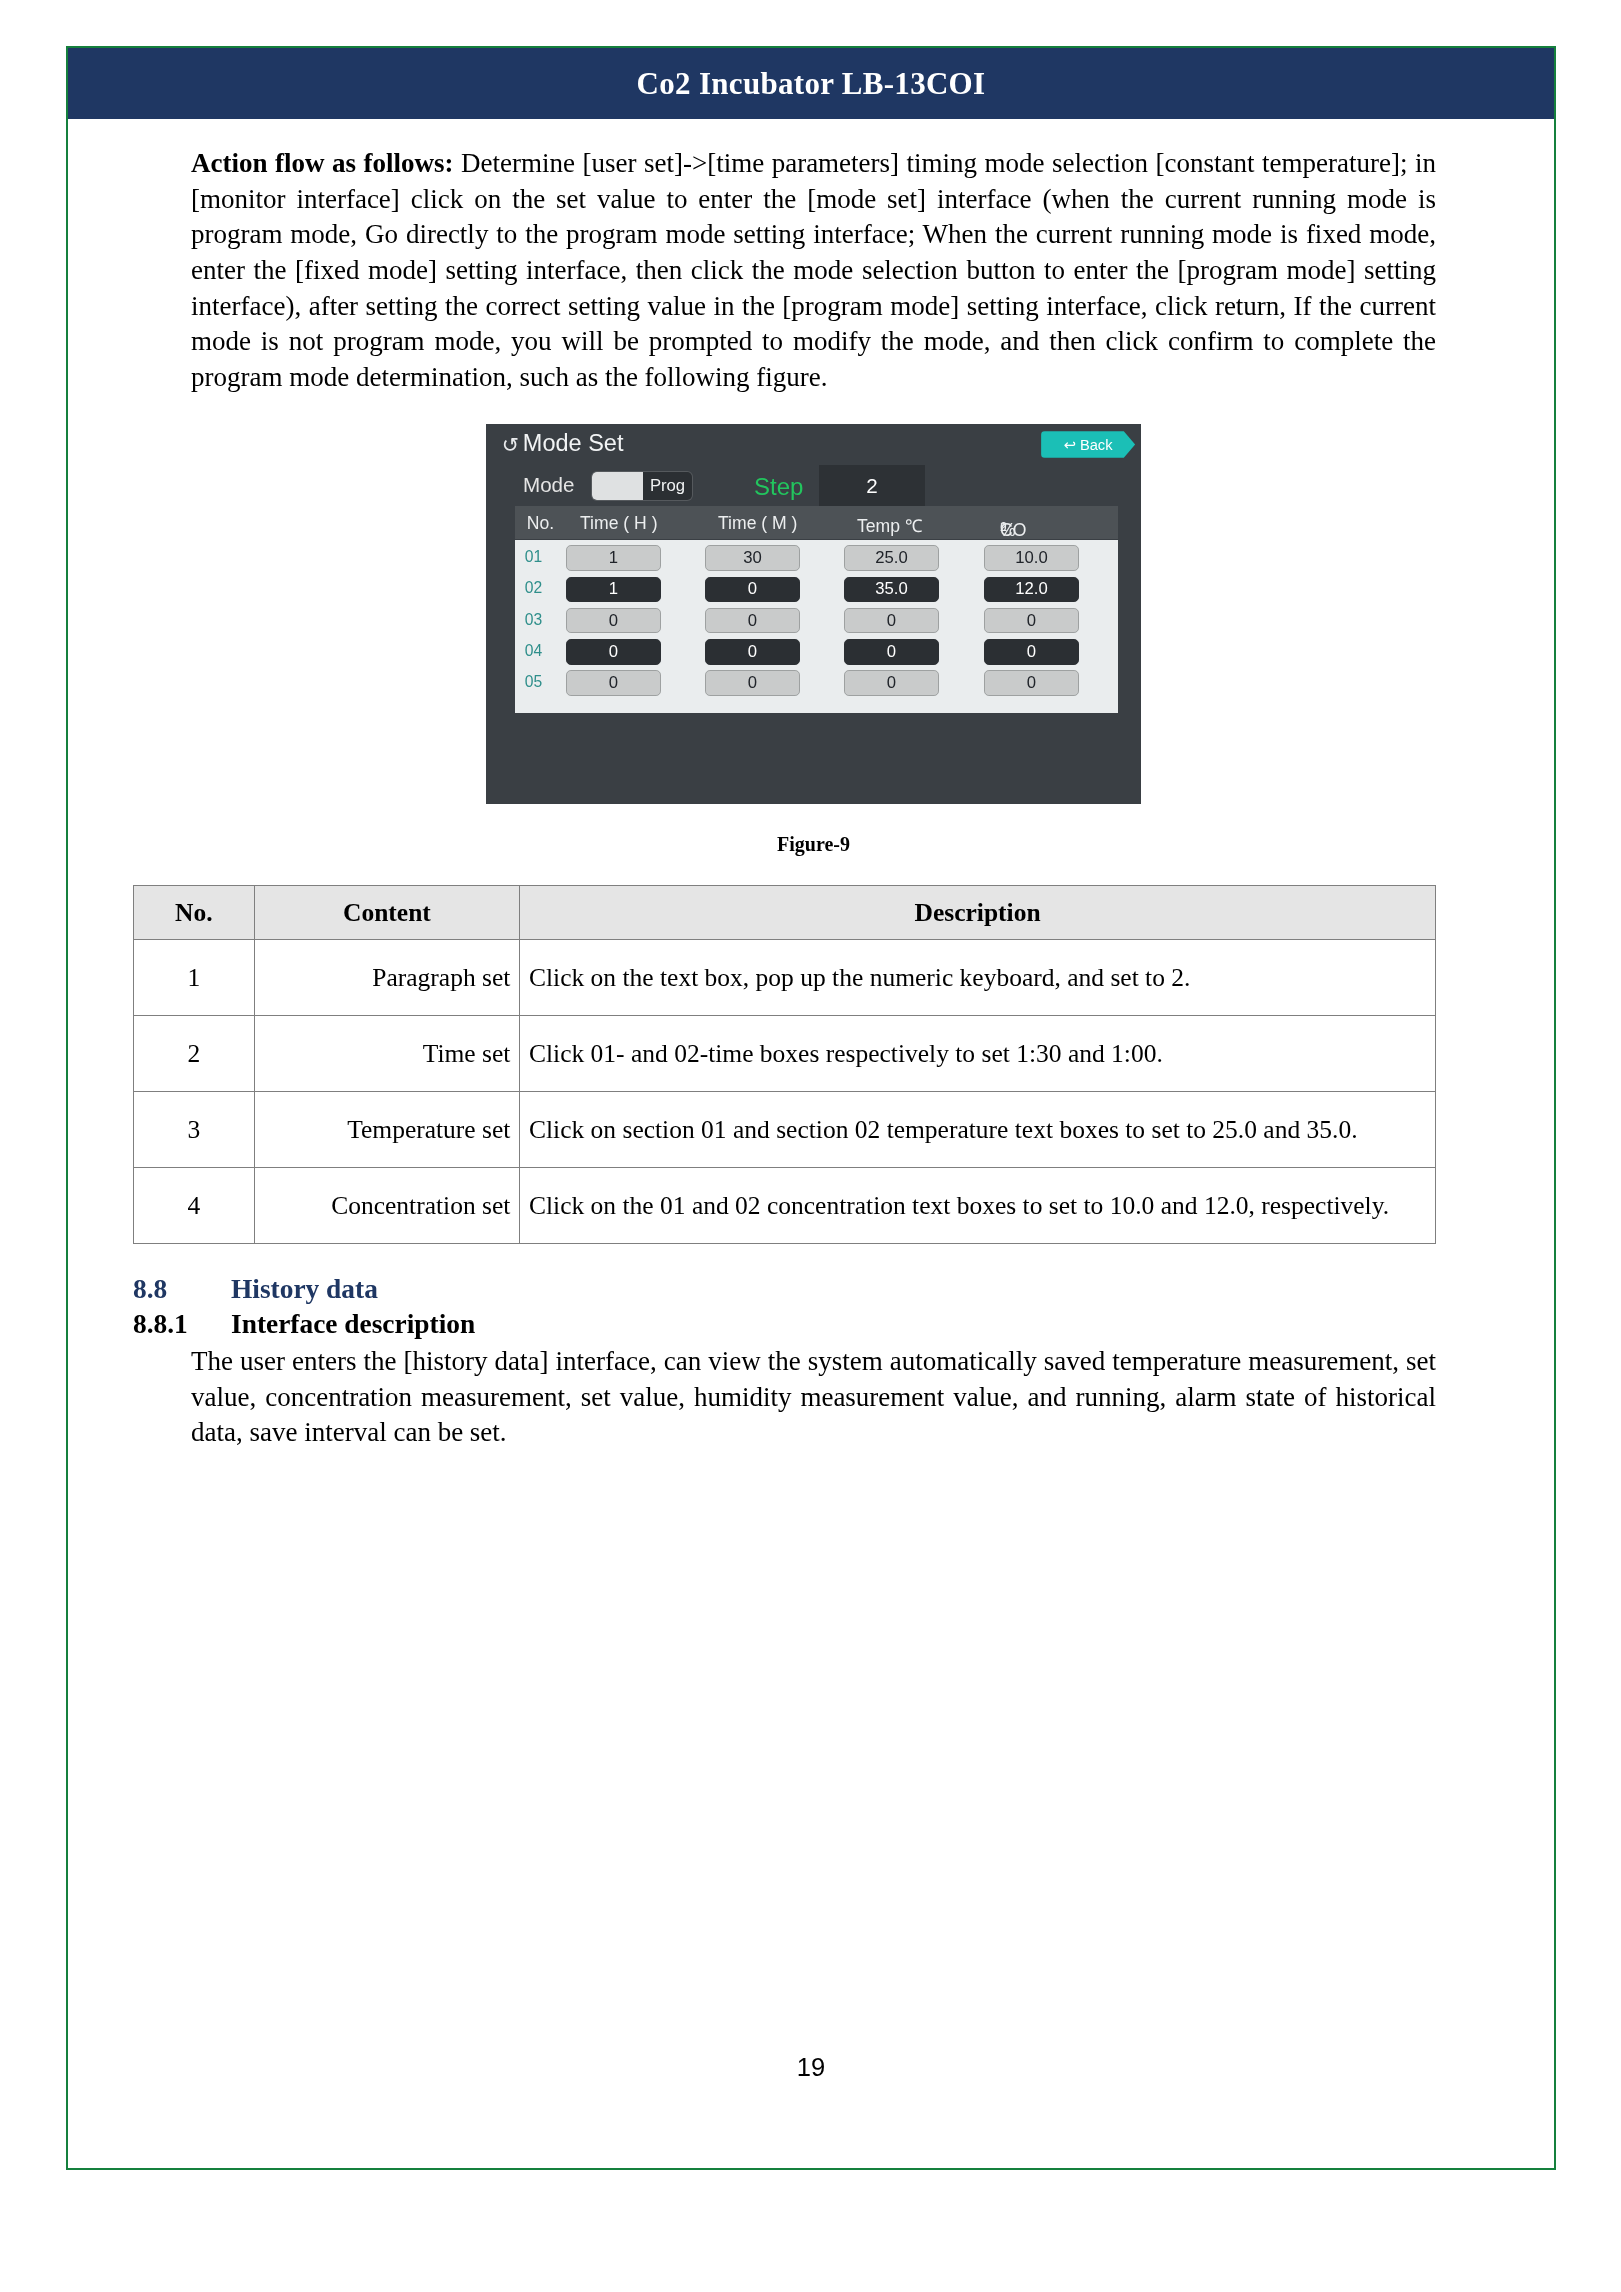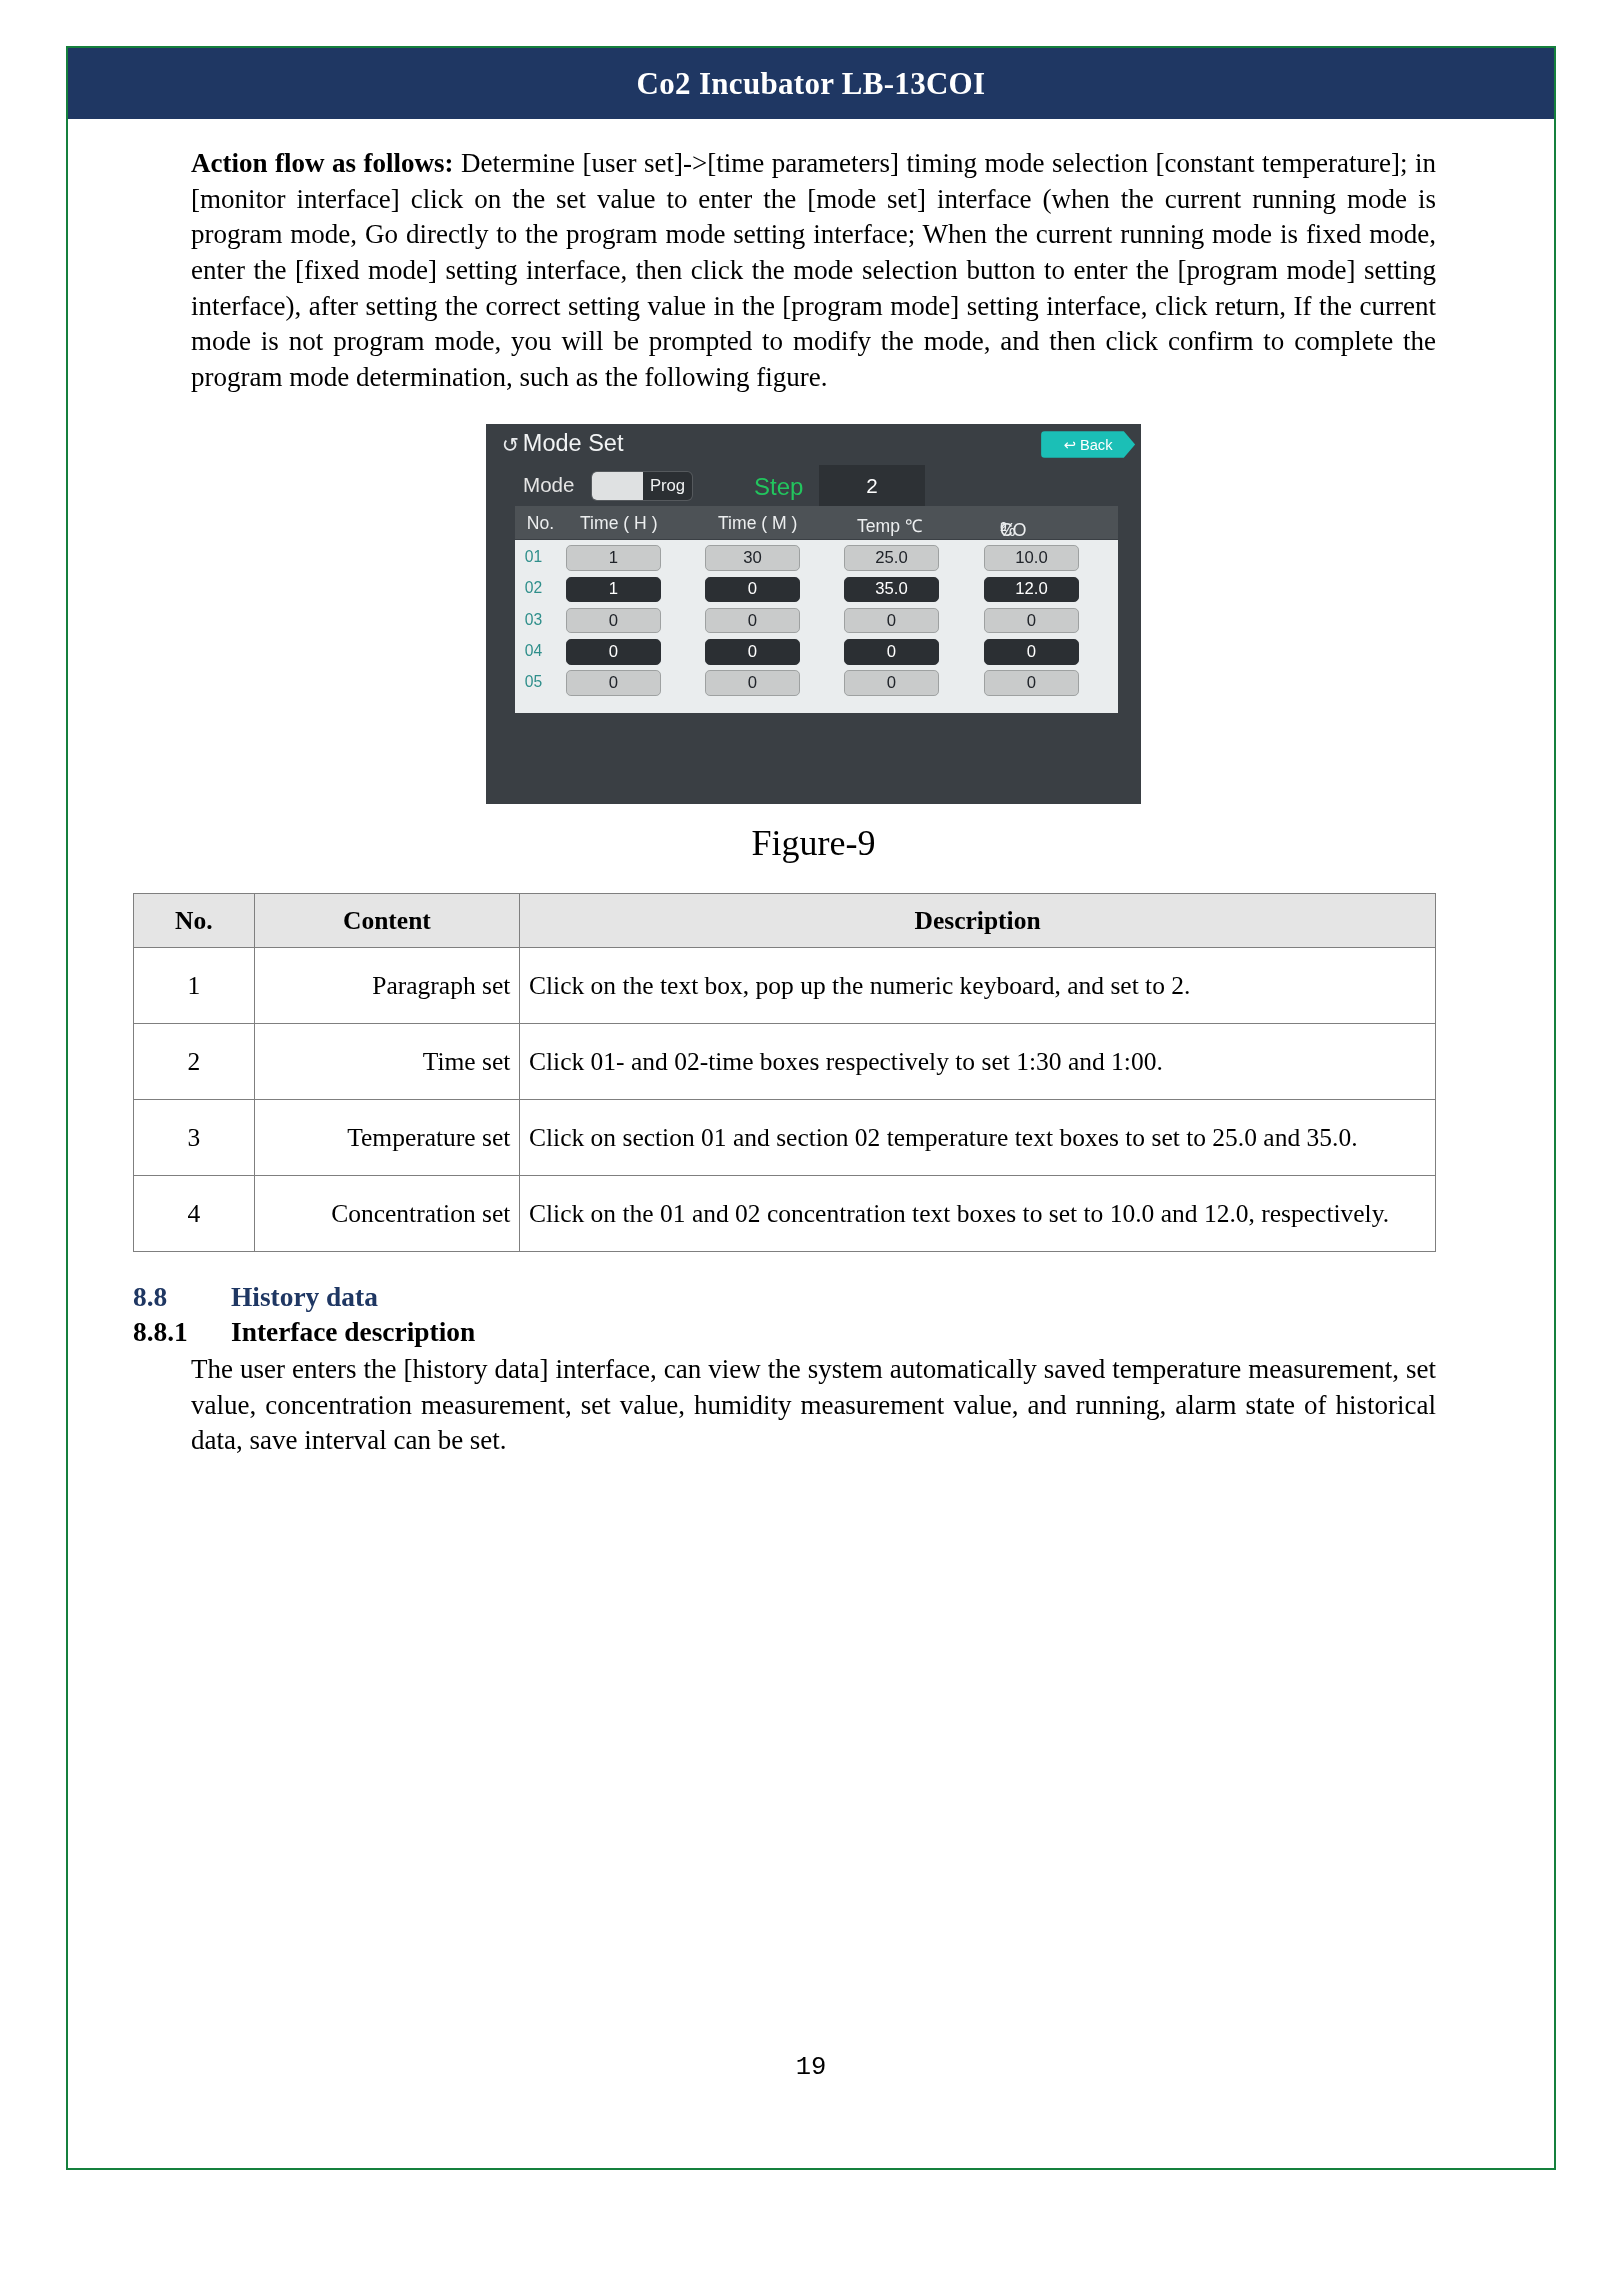--- a/index.html
+++ b/index.html
@@ -204,24 +204,24 @@
     border: 1px solid #9ea1a1;
   }
   .ms-row.dark .cell {
     background: #2b2f33;
     color: #ffffff;
     border: 1px solid #2b2f33;
   }
 
   
   .fig-caption {
-    margin-top: 18px;
+    margin-top: 29px;
     text-align: center;
-    font-size: 36px;
-    font-weight: normal;
+    font-size: 20px;
+    font-weight: bold;
     font-family: "Liberation Serif", serif;
     color: #000000;
   }
 
   
   #desc-table {
     margin-top: 29px;
     margin-left: -58px;
     width: 1303px;
     border-collapse: collapse;
@@ -267,21 +267,21 @@
   h3.h-sub .num { width: 98px; display: inline-block; margin-left: -58px; }
 
   p.body.indent { margin-top: 3.9px; }
 
   
   #page-number {
     position: absolute;
     left: 0; bottom: 86px;
     width: 100%;
     text-align: center;
-    font-family: Liberation Mono, monospace;
+    font-family: Liberation Sans, sans-serif;
     font-size: 25.5px;
     color: #000000;
   }
 </style>
 </head>
 <body>
 
 <div id="page">
 
   <div id="doc-header">

